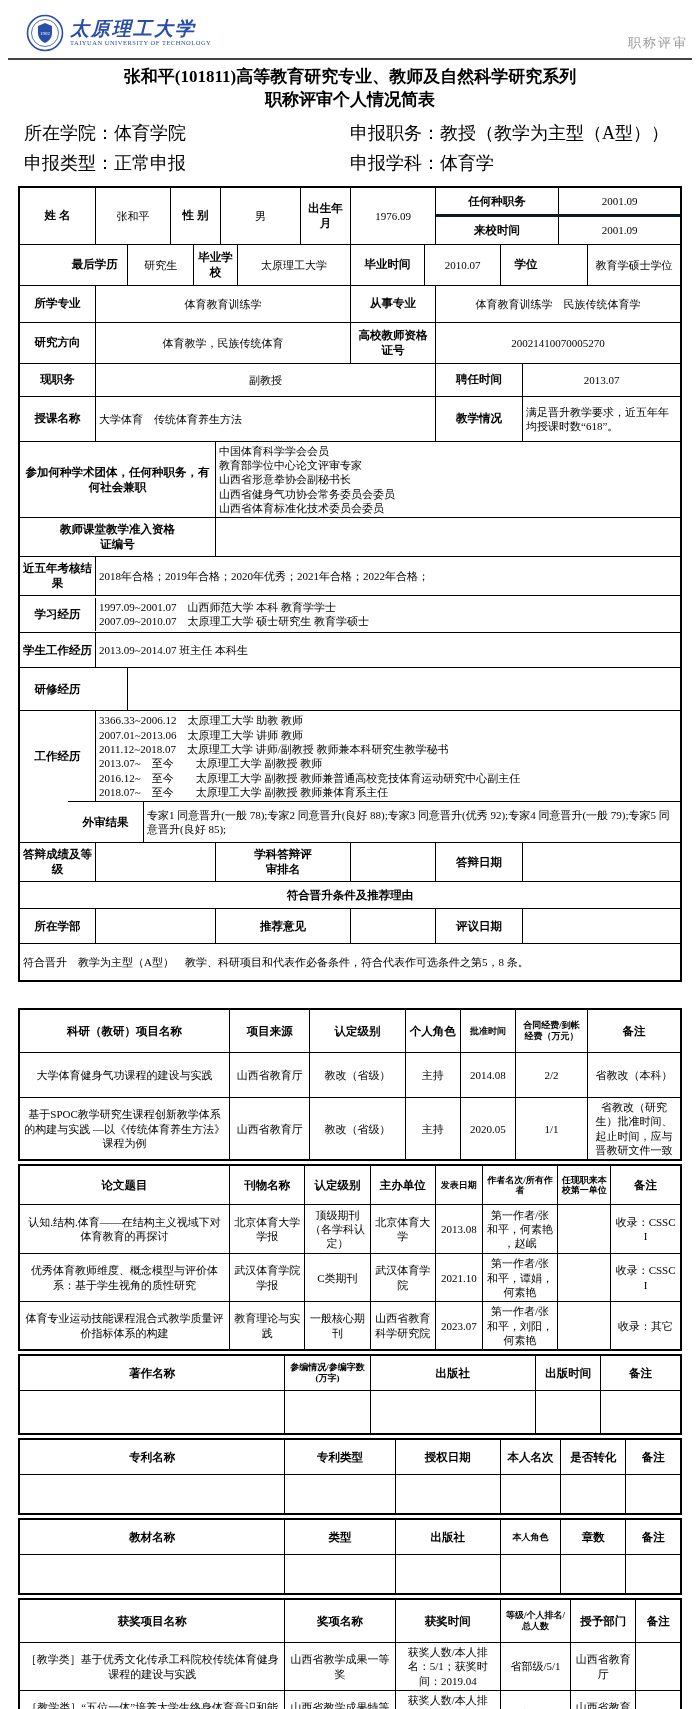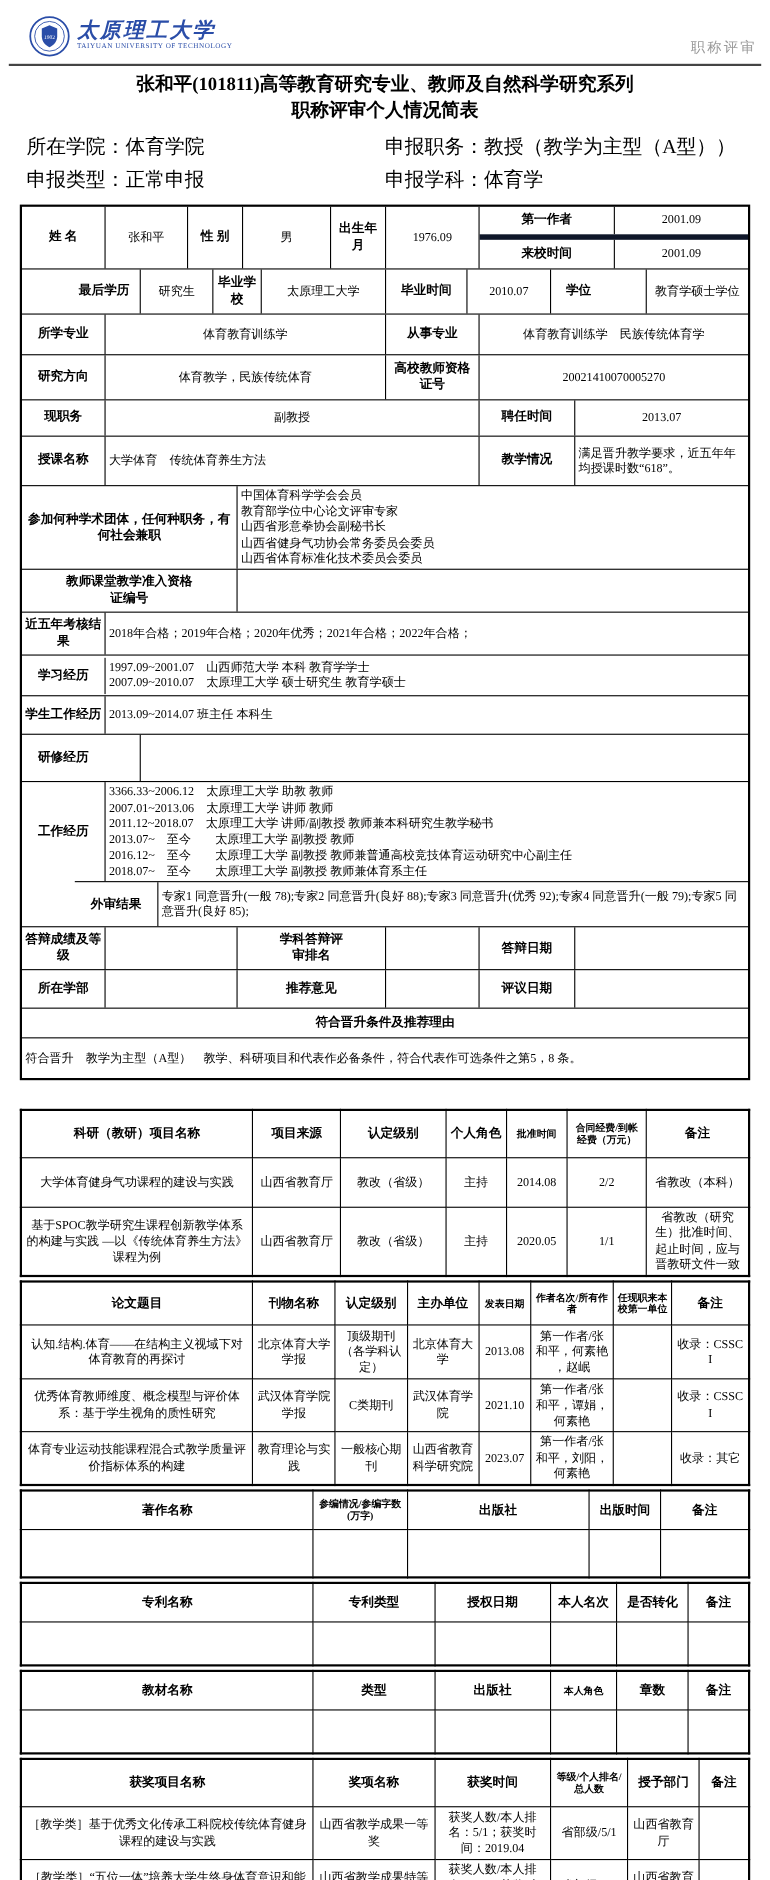--- a/index.html
+++ b/index.html
@@ -27,21 +27,21 @@
   .fc:first-child{border-left:none;}
   .lb{font-weight:bold;font-size:11.5px;}
   .la{justify-content:flex-start;text-align:left;}
   .lines{flex-direction:column;align-items:flex-start;justify-content:center;}
   .flex1{flex:1;}
   .w50{width:50px;}.w58{width:58px;}.w75{width:75px;}.w80{width:80px;}.w85{width:85px;}
   .w87{width:87px;}.w100{width:107px;margin-left:36px;}.w120{width:120px;}.w130{width:130px;}.w135{width:135px;}
   .w158{width:158px;}.w195{width:195px;}.w245{width:245px;}.w255{width:255px;}.w340{width:340px;}
   .stack{flex:1;display:flex;flex-direction:column;padding:0;align-items:stretch;}
   .srow{flex:1;display:flex;}
-  .srow + .srow{border-top:5px solid #0f172a;}
+  .srow + .srow{border-top:3px solid #0f172a;}
   .srow .sl{width:122px;display:flex;align-items:center;justify-content:center;font-weight:bold;font-size:11.5px;}
   .srow .sv{flex:1;border-left:1px solid #000;display:flex;align-items:center;justify-content:center;}
 
   
   table.t{width:664px;margin:3px auto 0 auto;border-collapse:collapse;border:2px solid #000;table-layout:fixed;}
   table.t td{border:1px solid #000;text-align:center;vertical-align:middle;padding:2px 3px;font-size:10.5px;line-height:1.3;word-break:break-all;}
   table.t td.hd{font-weight:bold;font-size:11.5px;word-break:keep-all;}
   table.t td.hds{font-weight:bold;font-size:9px;line-height:1.2;}
   table.t td.sm{font-size:11px;}
   .mt26{margin-top:26px !important;}
@@ -85,21 +85,21 @@
 
     <div class="frow" style="min-height:56px;">
       <div class="fc w75 lb">姓  名</div>
       <div class="fc w75">张和平</div>
       <div class="fc w50 lb">性  别</div>
       <div class="fc w80">男</div>
       <div class="fc w50 lb">出生年月</div>
       <div class="fc w85">1976.09</div>
       <div class="fc stack">
         <div class="srow">
-          <div class="sl">第一作者</div>
+          <div class="sl">任何种职务</div>
           <div class="sv">2001.09</div>
         </div>
         <div class="srow">
           <div class="sl">来校时间</div>
           <div class="sv">2001.09</div>
         </div>
       </div>
     </div>
 
     <div class="frow" style="min-height:40px;padding-left:42px;">
@@ -203,33 +203,33 @@
       <div class="fc w75 lb">答辩成绩及等级</div>
       <div class="fc w120"></div>
       <div class="fc w135 lb" style="max-width:135px;">
           <span style="display:inline-block;width:62px;">学科答辩评审排名</span>
         </div>
       <div class="fc w85"></div>
       <div class="fc w87 lb">答辩日期</div>
       <div class="fc w158"></div>
     </div>
 
+    <div class="frow" style="min-height:26px;">
+      <div class="fc flex1 lb">符合晋升条件及推荐理由</div>
+    </div>
+
     <div class="frow" style="min-height:34px;">
       <div class="fc w75 lb">所在学部</div>
       <div class="fc w120"></div>
       <div class="fc w135 lb">推荐意见</div>
       <div class="fc w85"></div>
       <div class="fc w87 lb">评议日期</div>
       <div class="fc w158"></div>
     </div>
 
-    <div class="frow" style="min-height:26px;">
-      <div class="fc flex1 lb">符合晋升条件及推荐理由</div>
-    </div>
-
     <div class="frow" style="min-height:36px;">
       <div class="fc flex1 la">符合晋升　教学为主型（A型）　教学、科研项目和代表作必备条件，符合代表作可选条件之第5，8 条。</div>
     </div>
   </div>
 
   <table class="t mt26">
     <colgroup>
         <col style="width:210px">
         <col style="width:80px">
         <col style="width:95px">

